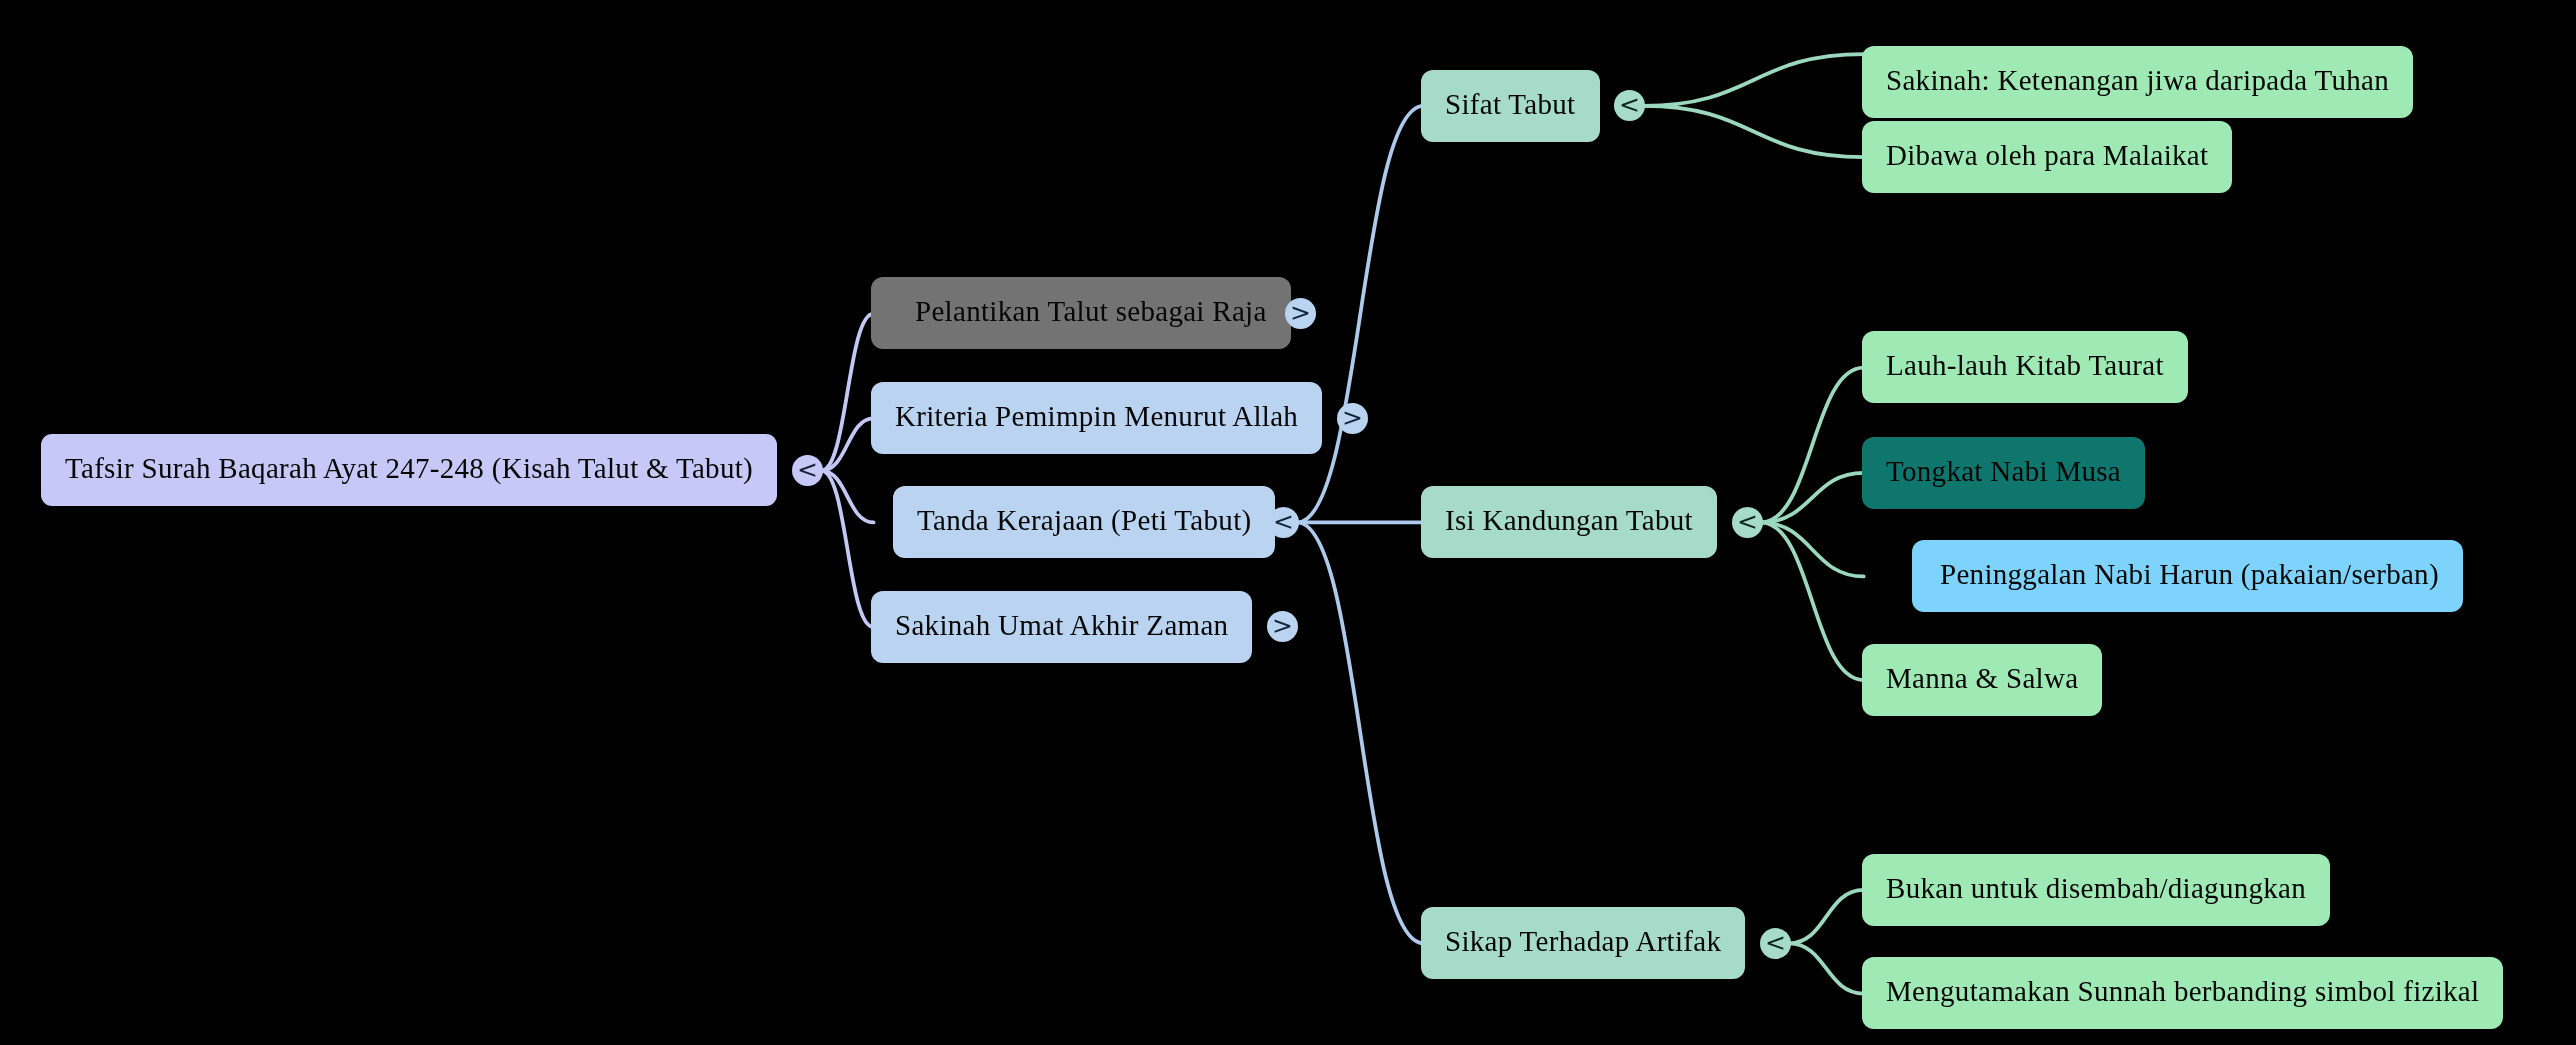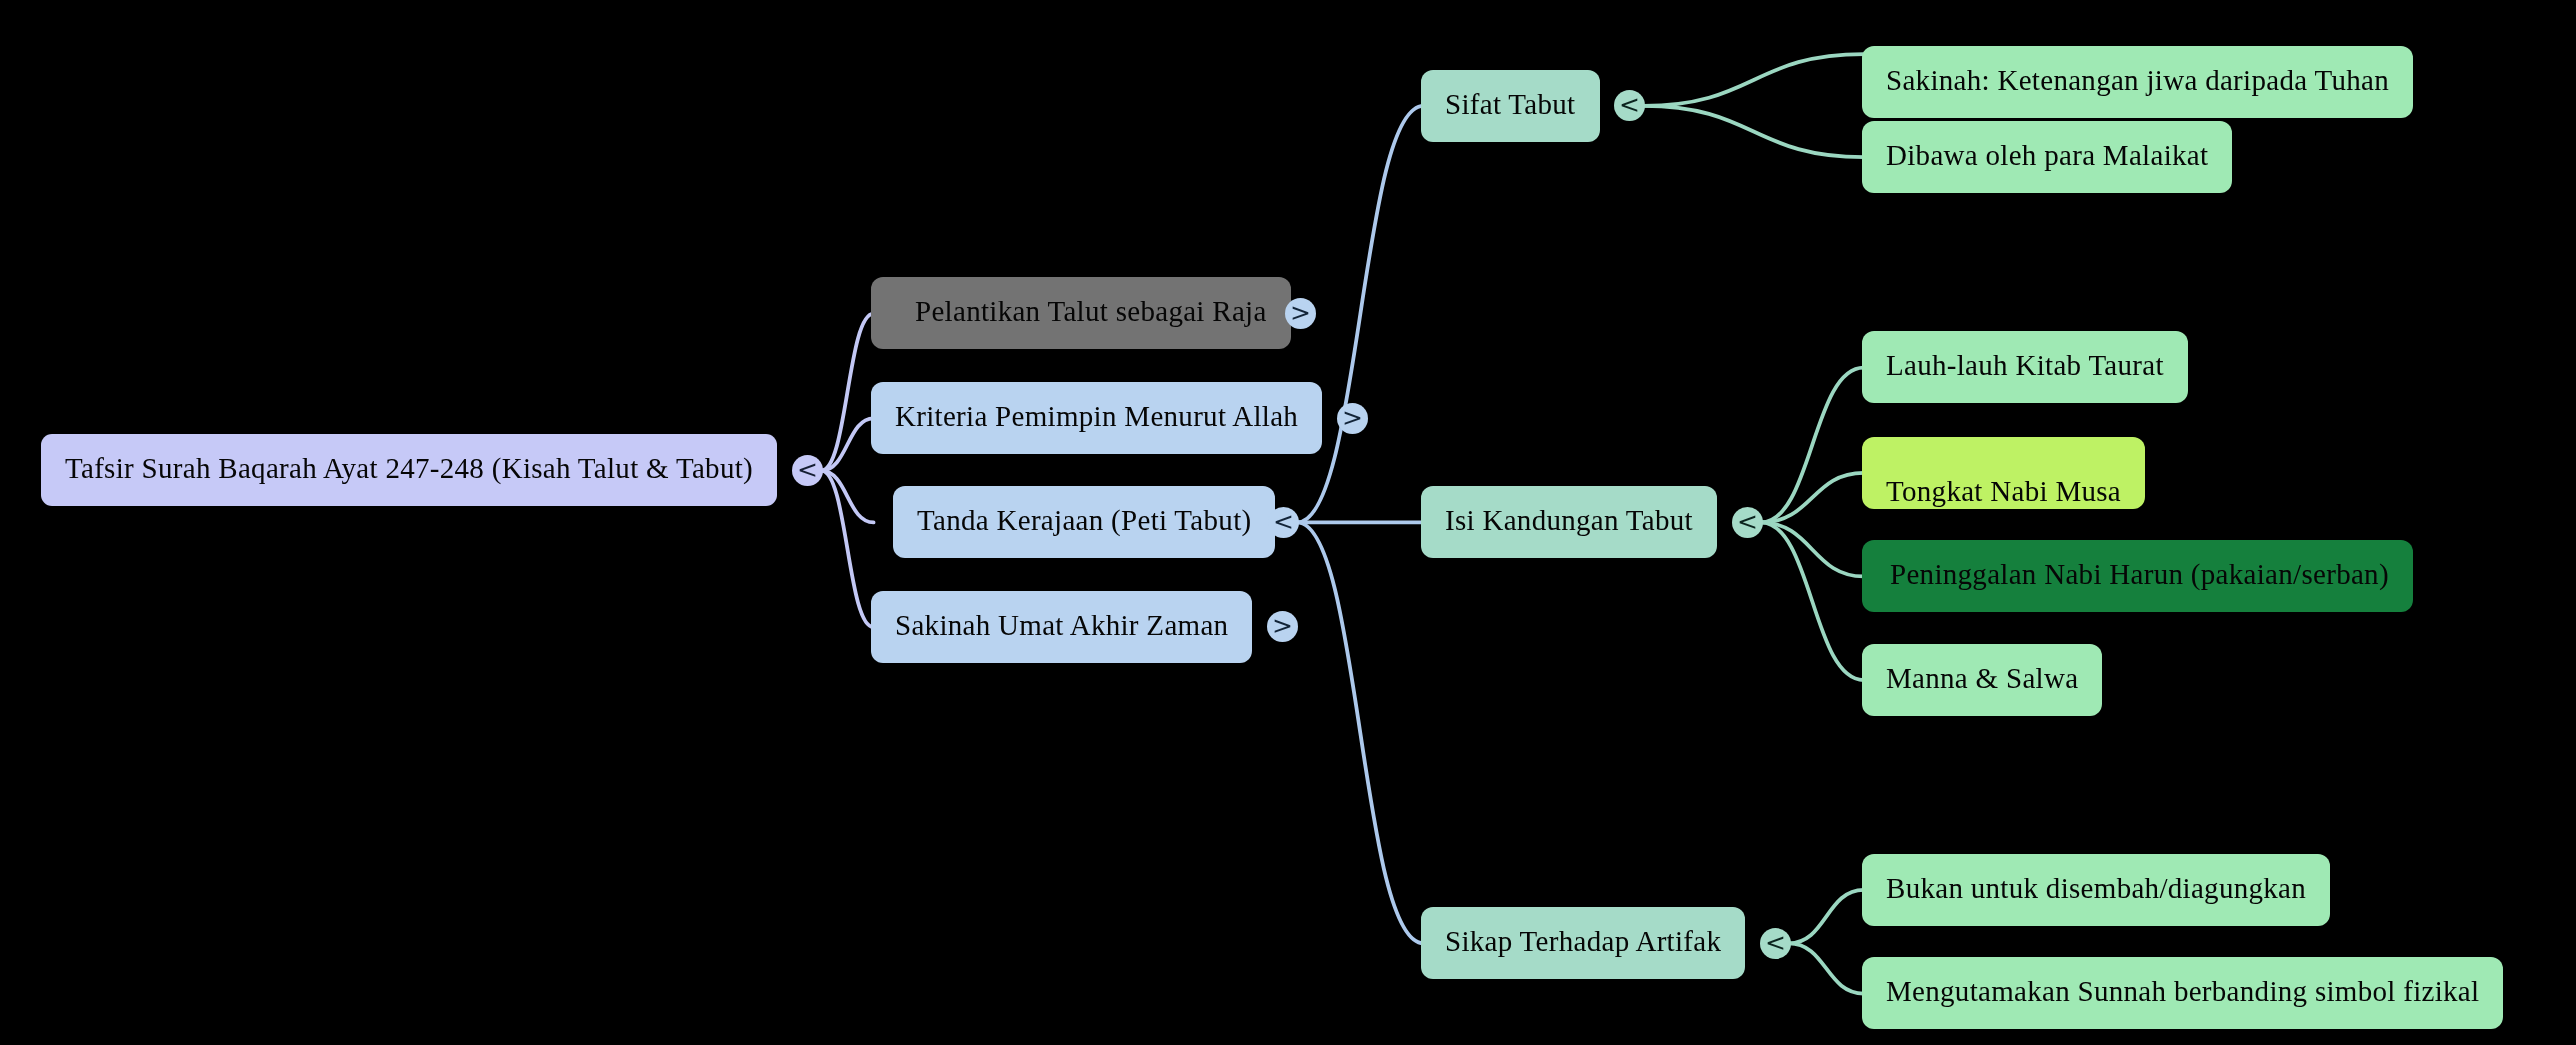--- a/index.html
+++ b/index.html
@@ -126,24 +126,24 @@
     </div>
     <div class="node node-leaf" style="left: 1862px; top: 18px; background: rgb(159, 233, 180); min-width: 540px; margin-top: 28px;">
       <span class="label">Sakinah: Ketenangan jiwa daripada Tuhan</span>
     </div>
     <div class="node node-leaf" style="left: 1862px; top: 121px; background: rgb(159, 233, 180); min-width: 359px;">
       <span class="label">Dibawa oleh para Malaikat</span>
     </div>
     <div class="node node-leaf" style="left: 1862px; top: 331px; background: rgb(159, 233, 180); min-width: 318px;">
       <span class="label">Lauh-lauh Kitab Taurat</span>
     </div>
-    <div class="node node-leaf" style="left: 1862px; top: 437px; background: #bef264; min-width: 274px; align-items: flex-end;">
+    <div class="node node-leaf" style="left: 1862px; top: 437px; background: #0f766e; min-width: 274px;">
       <span class="label">Tongkat Nabi Musa</span>
     </div>
-    <div class="node node-leaf" style="left: 1862px; top: 540px; background: #15803d; min-width: 539px; padding-left: 28px;">
+    <div class="node node-leaf" style="left: 1912px; top: 540px; background: #7dd3fc; min-width: 539px; padding-left: 28px;">
       <span class="label">Peninggalan Nabi Harun (pakaian/serban)</span>
     </div>
     <div class="node node-leaf" style="left: 1862px; top: 644px; background: rgb(159, 233, 180); min-width: 232px;">
       <span class="label">Manna &amp; Salwa</span>
     </div>
     <div class="node node-leaf" style="left: 1862px; top: 854px; background: rgb(159, 233, 180); min-width: 461px; text-align: center;">
       <span class="label">Bukan untuk disembah/diagungkan</span>
     </div>
     <div class="node node-leaf" style="left: 1862px; top: 957px; background: rgb(159, 233, 180); min-width: 628px;">
       <span class="label">Mengutamakan Sunnah berbanding simbol fizikal</span>

